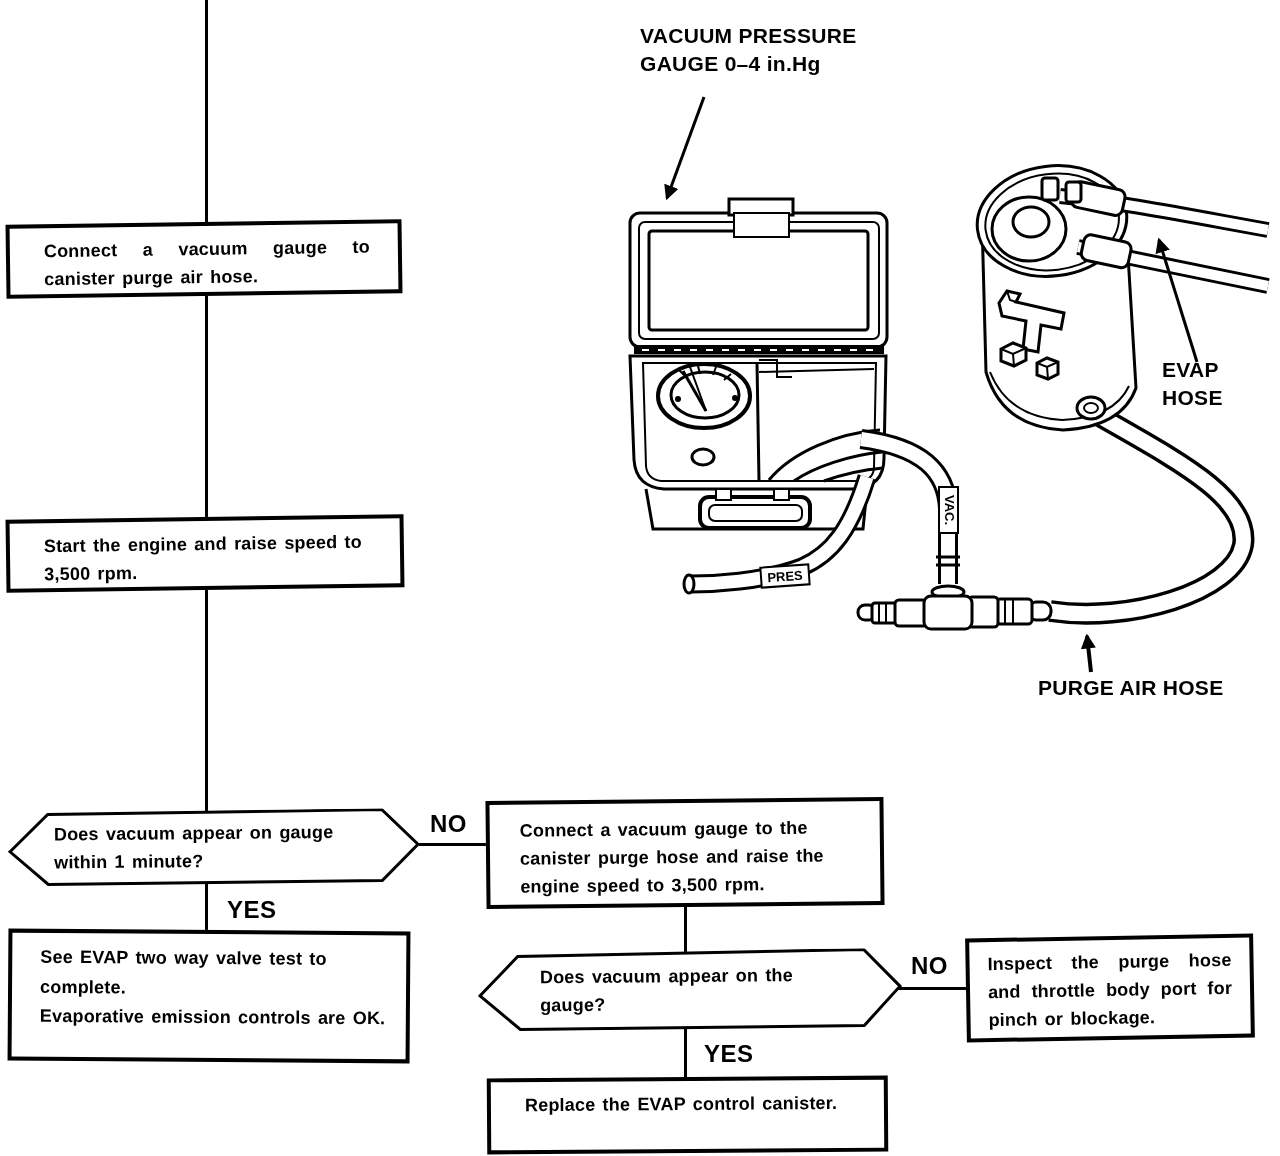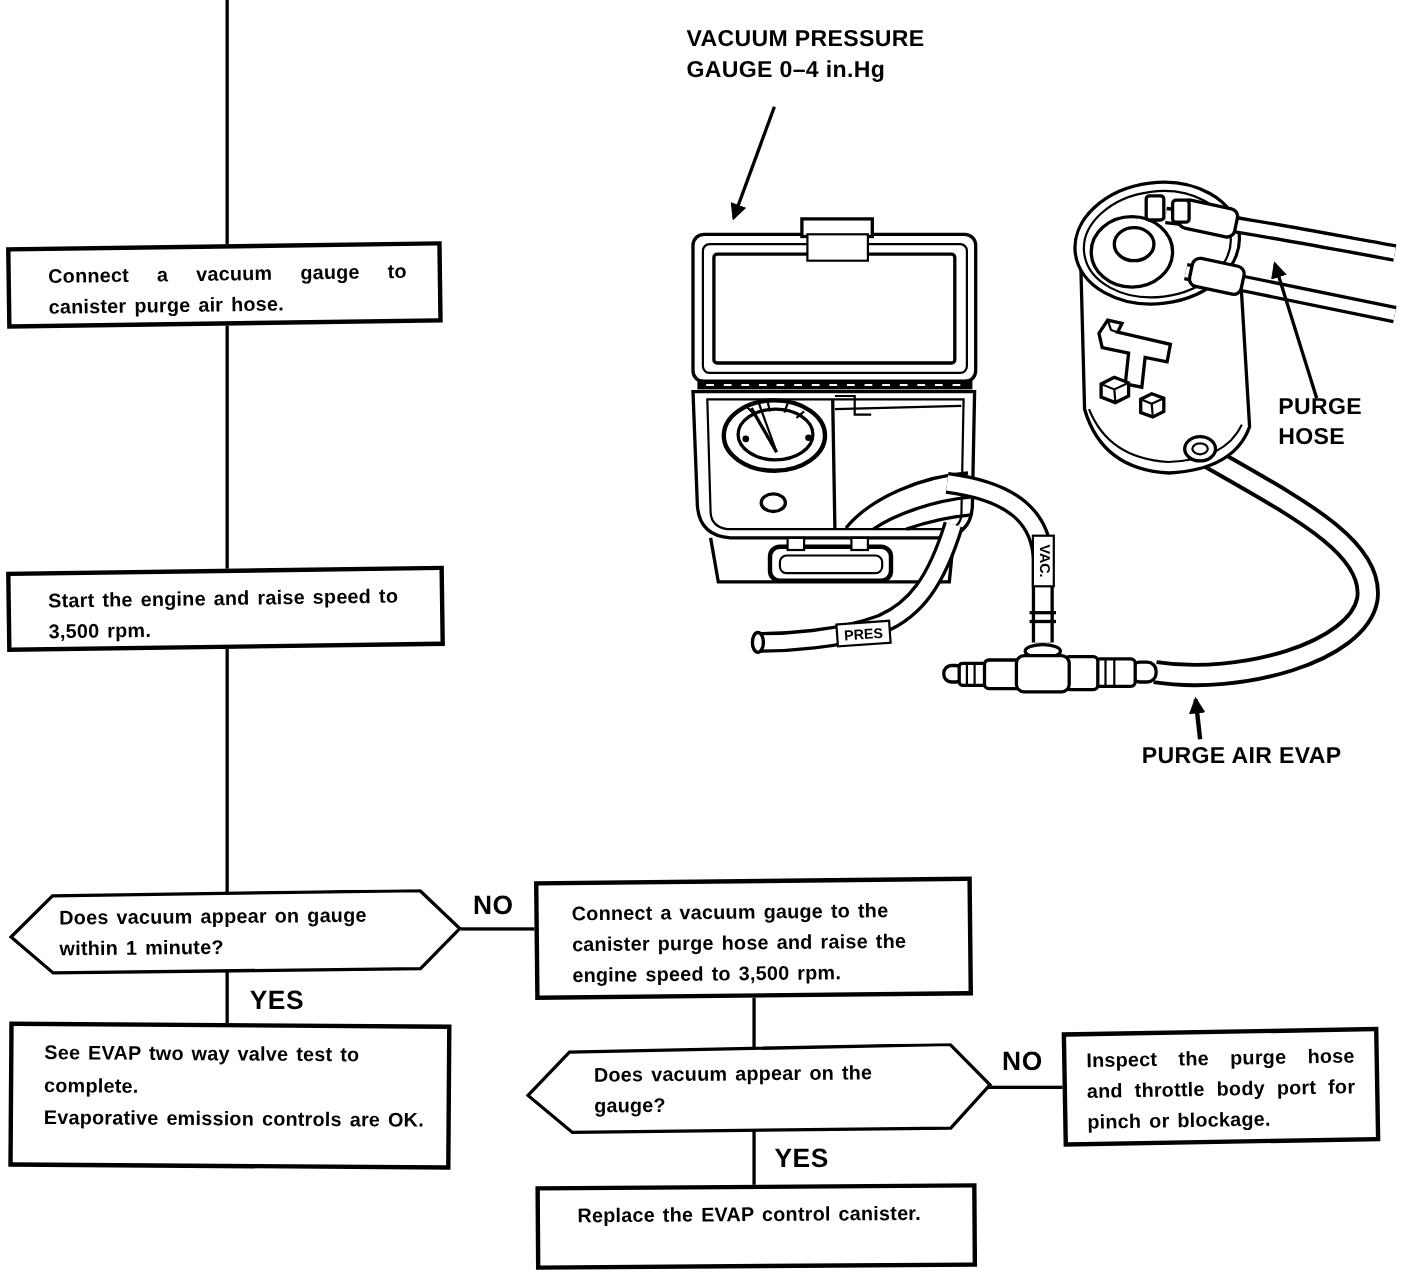--- a/index.html
+++ b/index.html
@@ -156,25 +156,25 @@
 
   <div class="connector" style="left:205px;top:0;width:3px;height:224px;"></div>
   <div class="connector" style="left:205px;top:294px;width:3px;height:226px;"></div>
   <div class="connector" style="left:205px;top:587px;width:3px;height:227px;"></div>
   <div class="connector" style="left:205px;top:883px;width:3px;height:50px;"></div>
   <div class="connector" style="left:419px;top:843px;width:70px;height:3px;"></div>
   <div class="connector" style="left:684px;top:904px;width:3px;height:50px;"></div>
   <div class="connector" style="left:898px;top:987px;width:70px;height:3px;"></div>
   <div class="connector" style="left:684px;top:1025px;width:3px;height:55px;"></div>
 
-  <div class="callout preline" style="left:624px;top:22px;">VACUUM PRESSURE
+  <div class="callout preline" style="left:640px;top:22px;">VACUUM PRESSURE
 GAUGE 0–4 in.Hg</div>
-  <div class="callout preline" style="left:1162px;top:356px;">PURGE
+  <div class="callout preline" style="left:1162px;top:356px;">EVAP
 HOSE</div>
-  <div class="callout" style="left:1038px;top:674px;">PURGE AIR EVAP</div>
+  <div class="callout" style="left:1038px;top:674px;">PURGE AIR HOSE</div>
 
   <div class="node justify" style="left:6px;top:222px;width:396px;height:74px;padding:10px 28px 0 34px;transform:rotate(-0.8deg);">Connect a vacuum gauge to canister purge air hose.</div>
 
   <div class="node" style="left:6px;top:517px;width:398px;height:73px;padding:10px 28px 0 34px;transform:rotate(-0.8deg);">Start the engine and raise speed to 3,500 rpm.</div>
 
   <div class="hex" style="left:8px;top:810px;width:412px;height:75px;transform:rotate(-0.5deg);">
     <svg width="412" height="75" viewBox="0 0 412 75">
       <polygon points="2,40 40,3 374,1 410,36 374,72 40,73" fill="#fff" stroke="#000" stroke-width="3"></polygon>
     </svg>
     <div class="hex-text" style="left:46px;top:10px;width:320px;">Does vacuum appear on gauge within 1 minute?</div>

